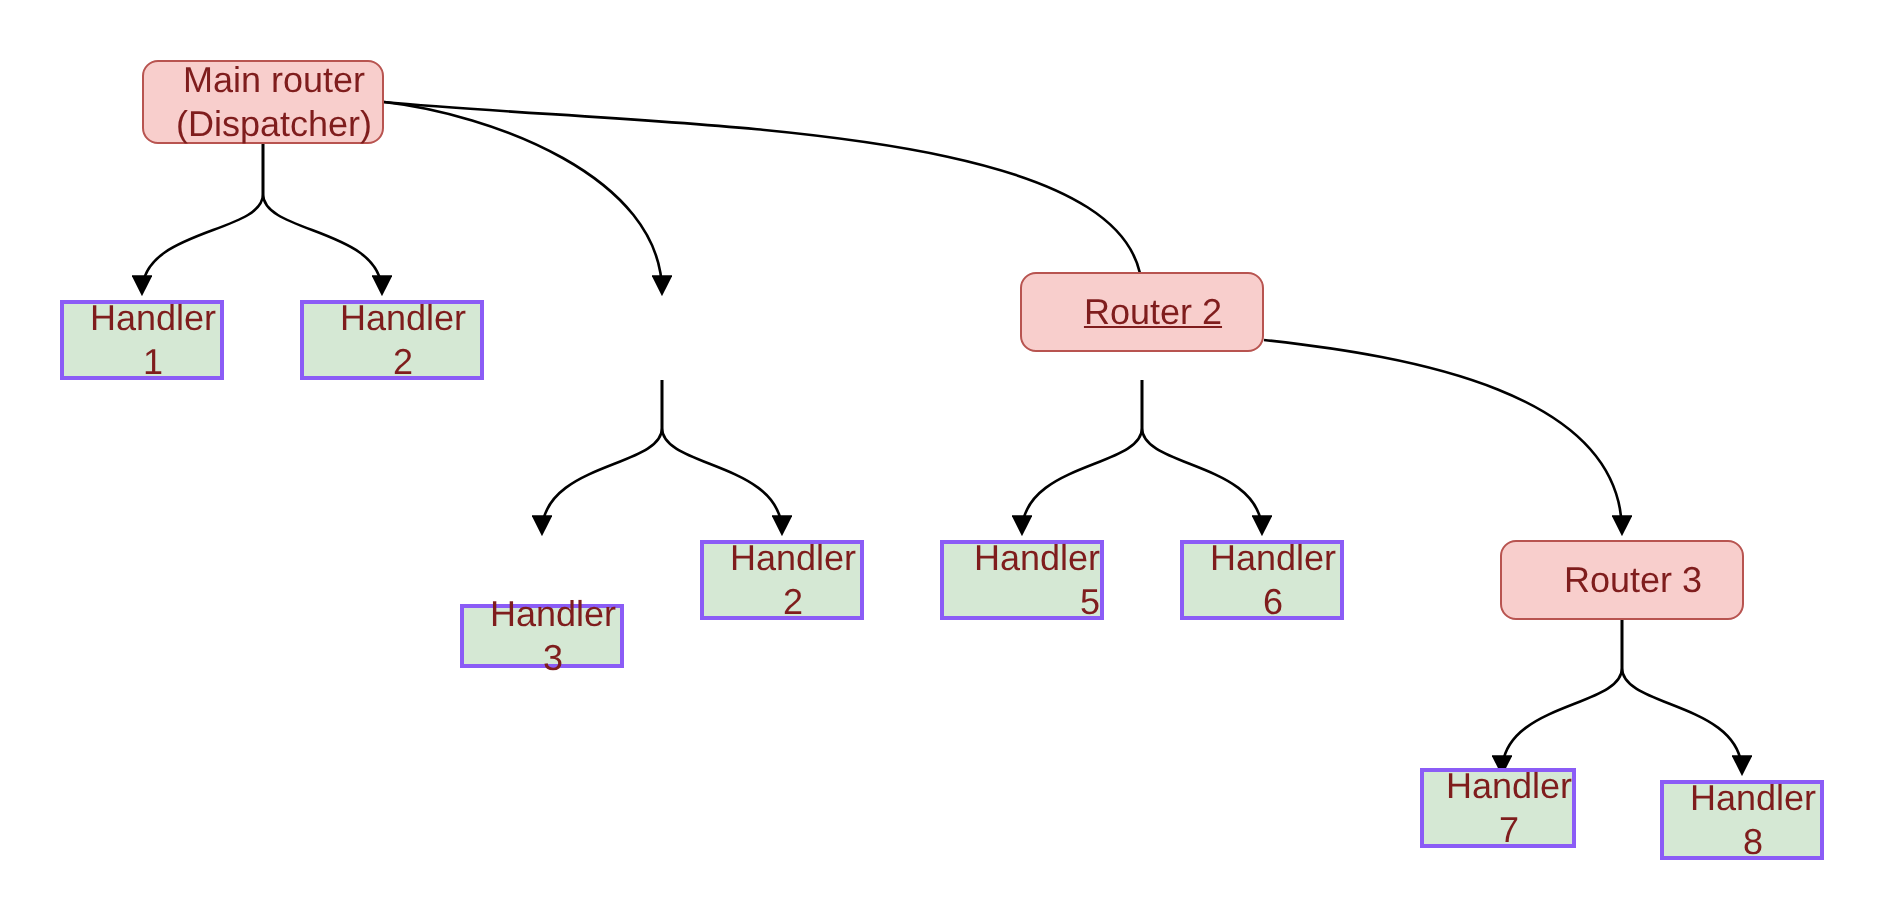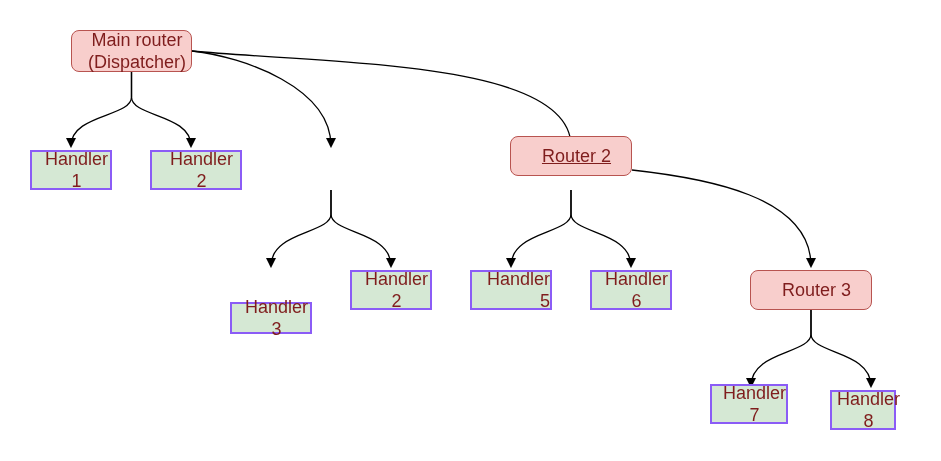--- a/index.html
+++ b/index.html
@@ -43,21 +43,21 @@
   #n-h1   { left: 30px;  top: 150px; width: 82px;  height: 40px; }
   #n-h2   { left: 150px; top: 150px; width: 92px;  height: 40px; justify-content: center; }
   #n-r1   { left: 270px; top: 150px; width: 122px; height: 40px; }
   #n-r2   { left: 510px; top: 136px; width: 122px; height: 40px; text-decoration: underline; }
   #n-h3   { left: 230px; top: 270px; width: 82px;  height: 32px; margin-top: 32px; }
   #n-h4   { left: 350px; top: 270px; width: 82px;  height: 40px; }
   #n-h5   { left: 470px; top: 270px; width: 82px;  height: 40px; text-align: right; }
   #n-h6   { left: 590px; top: 270px; width: 82px;  height: 40px; }
   #n-r3   { left: 750px; top: 270px; width: 122px; height: 40px; }
   #n-h7   { left: 710px; top: 384px; width: 78px;  height: 40px; }
-  #n-h8   { left: 830px; top: 390px; width: 66px;  height: 40px; }
+  #n-h8   { left: 830px; top: 390px; width: 82px;  height: 40px; }
 </style>
 </head>
 <body>
 
 <div class="canvas">
 
   <svg class="edge-layer" width="941" height="461" viewBox="0 0 941 461">
     <defs>
       <marker id="arrow" viewBox="0 0 10 10" refX="8" refY="5" markerWidth="8" markerHeight="8" orient="auto">
         <path d="M0,0 L10,5 L0,10 Z" fill="#000000"></path>

